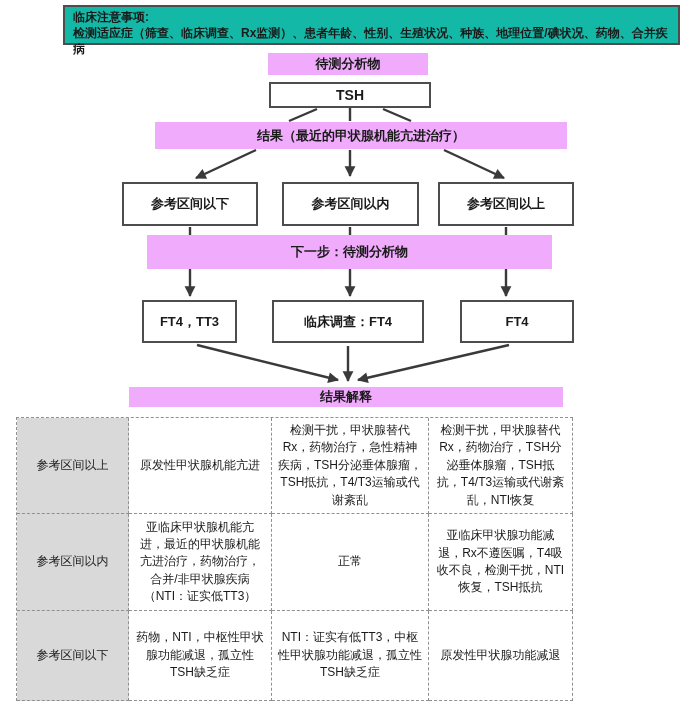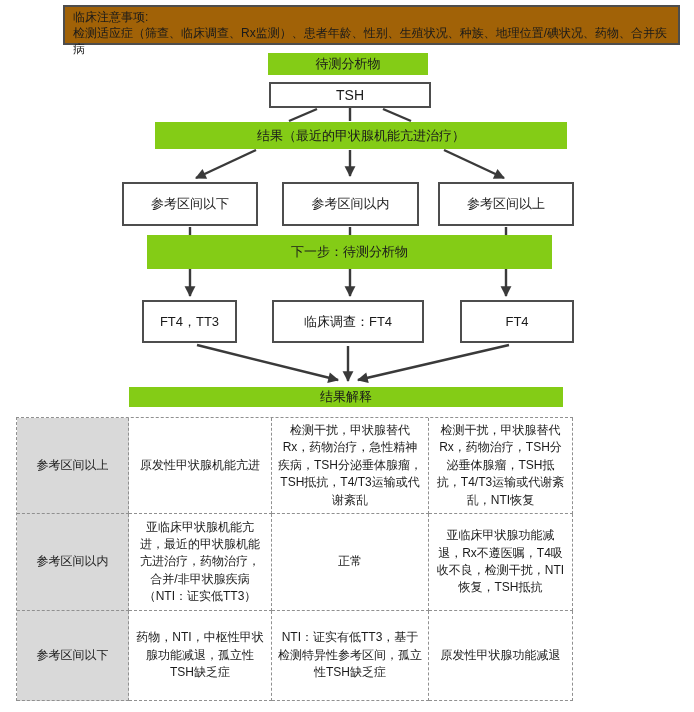--- a/index.html
+++ b/index.html
@@ -3,30 +3,30 @@
 <meta charset="utf-8">
 <style>
   html,body{margin:0;padding:0;background:#ffffff;}
   body{font-family:"Liberation Sans","DejaVu Sans",sans-serif;color:#1a1a1a;}
   .stage{position:relative;width:694px;height:712px;background:#fff;overflow:hidden;}
   .stage *{box-sizing:border-box;}
   svg.connectors{position:absolute;left:0;top:0;z-index:0;}
   .layer{position:absolute;z-index:1;}
 
   .note-box{left:63px;top:5px;width:617px;height:40px;border:2px solid #4d4d4d;
-            padding:2px 8px;font-size:12px;font-weight:normal;line-height:16px;background:#a16207;}
-  .band{background:#84cc16;display:flex;align-items:center;justify-content:center;
-        font-weight:normal;font-size:13px;}
+            padding:2px 8px;font-size:12px;font-weight:bold;line-height:16px;background:#14b8a6;}
+  .band{background:#f0abfc;display:flex;align-items:center;justify-content:center;
+        font-weight:bold;font-size:13px;}
   .band-analyte{left:268px;top:53px;width:160px;height:22px;}
   .band-result{left:155px;top:122px;width:412px;height:27px;}
   .band-next{left:147px;top:235px;width:405px;height:34px;}
   .band-interp{left:129px;top:387px;width:434px;height:20px;}
 
   .fbox{background:#fff;border:2px solid #4d4d4d;display:flex;align-items:center;
-        justify-content:center;font-weight:normal;font-size:13px;text-align:center;}
+        justify-content:center;font-weight:bold;font-size:13px;text-align:center;}
   .tsh-box{left:269px;top:82px;width:162px;height:26px;font-size:14px;}
   .b1{left:122px;top:182px;width:136px;height:44px;}
   .b2{left:282px;top:182px;width:137px;height:44px;}
   .b3{left:438px;top:182px;width:136px;height:44px;}
   .n1{left:142px;top:300px;width:95px;height:43px;}
   .n2{left:272px;top:300px;width:152px;height:43px;}
   .n3{left:460px;top:300px;width:114px;height:43px;}
 
   .itable{left:16px;top:417px;width:557px;display:grid;
           grid-template-columns:112px 143px 157px 144px;
@@ -93,17 +93,17 @@
     <div class="cell">检测干扰，甲状腺替代Rx，药物治疗，急性精神疾病，TSH分泌垂体腺瘤，TSH抵抗，T4/T3运输或代谢紊乱</div>
     <div class="cell">检测干扰，甲状腺替代Rx，药物治疗，TSH分泌垂体腺瘤，TSH抵抗，T4/T3运输或代谢紊乱，NTI恢复</div>
 
     <div class="cell hcell">参考区间以内</div>
     <div class="cell">亚临床甲状腺机能亢进，最近的甲状腺机能亢进治疗，药物治疗，合并/非甲状腺疾病（NTI：证实低TT3）</div>
     <div class="cell">正常</div>
     <div class="cell">亚临床甲状腺功能减退，Rx不遵医嘱，T4吸收不良，检测干扰，NTI恢复，TSH抵抗</div>
 
     <div class="cell hcell">参考区间以下</div>
     <div class="cell">药物，NTI，中枢性甲状腺功能减退，孤立性TSH缺乏症</div>
-    <div class="cell">NTI：证实有低TT3，基于检测特异性参考区间，孤立性TSH缺乏症</div>
+    <div class="cell">NTI：证实有低TT3，中枢性甲状腺功能减退，孤立性TSH缺乏症</div>
     <div class="cell">原发性甲状腺功能减退</div>
   </div>
 
 </div>
 
 </body></html>

